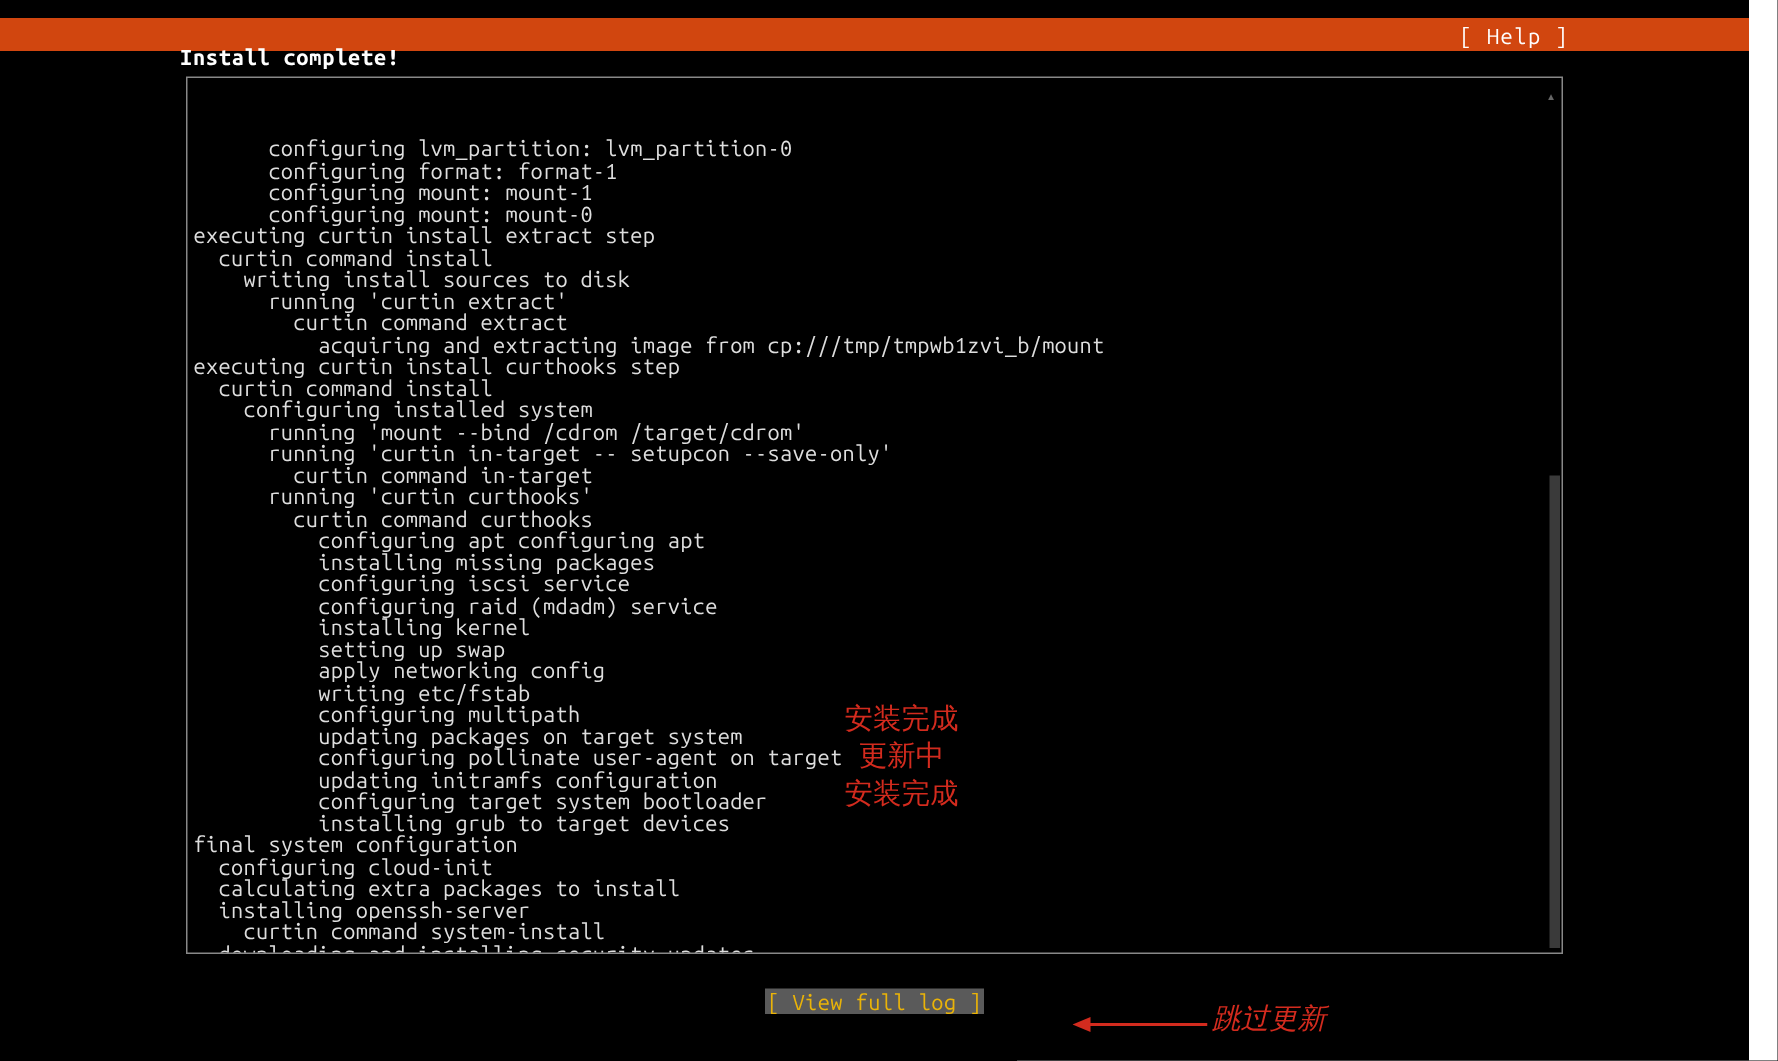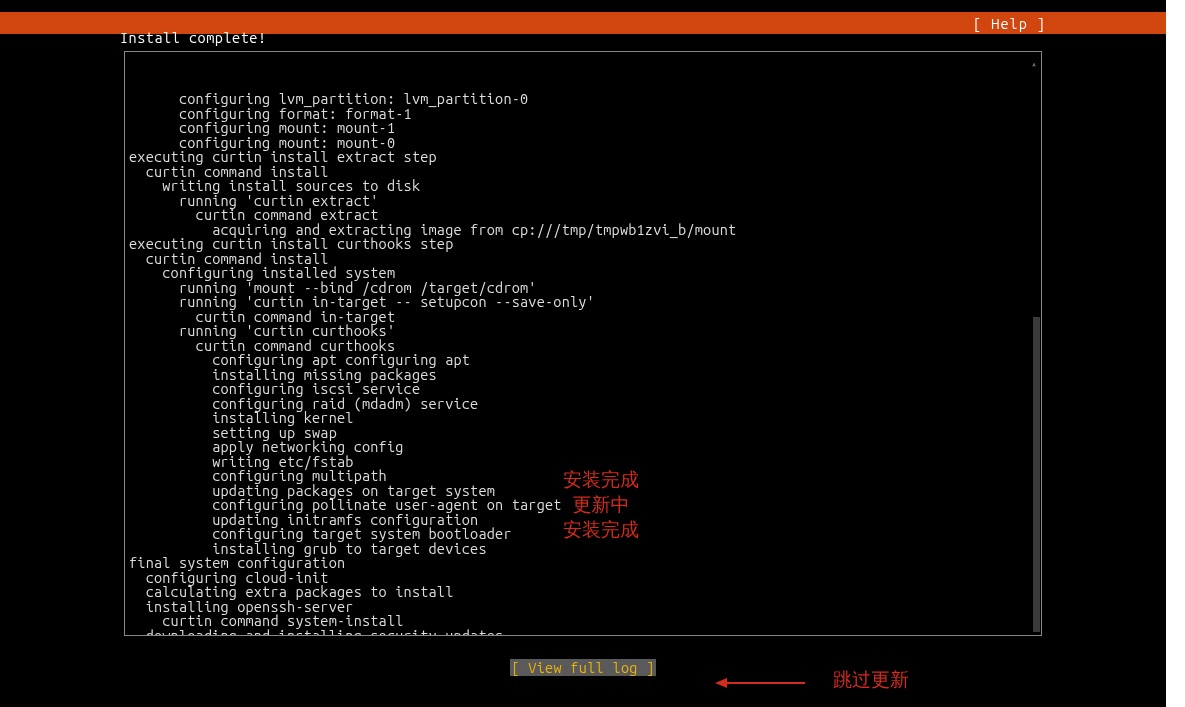--- a/index.html
+++ b/index.html
@@ -27,21 +27,21 @@
       width: 1166px;
       height: 22px;
       background: #d1460f;
       display: flex;
       justify-content: space-between;
       align-items: center;
       color: #ffffff;
       padding: 0 120px;
     }
     .header .title {
-      font-weight: normal;
+      font-weight: bold;
       letter-spacing: 0.5px;
       margin-top: 28px;
     }
     .header .help { letter-spacing: 1px; }
     .log-box {
       position: absolute;
       left: 124px;
       top: 51px;
       width: 918px;
       height: 585px;
@@ -91,21 +91,21 @@
     }
     .annotation {
       position: absolute;
       color: #d32b1e;
       font-family: "Microsoft YaHei", sans-serif;
       font-size: 19px;
       line-height: 25px;
       font-weight: normal;
     }
     .anno1 { left: 563px; top: 467px; text-align: center; }
-    .anno-skip { left: 833px; top: 667px; }
+    .anno-skip { left: 808px; top: 667px; font-style: italic; }
     .arrow-svg {
       position: absolute;
       left: 715px;
       top: 676px;
       width: 90px;
       height: 14px;
     }
   </style>
 </head>
 <body>

